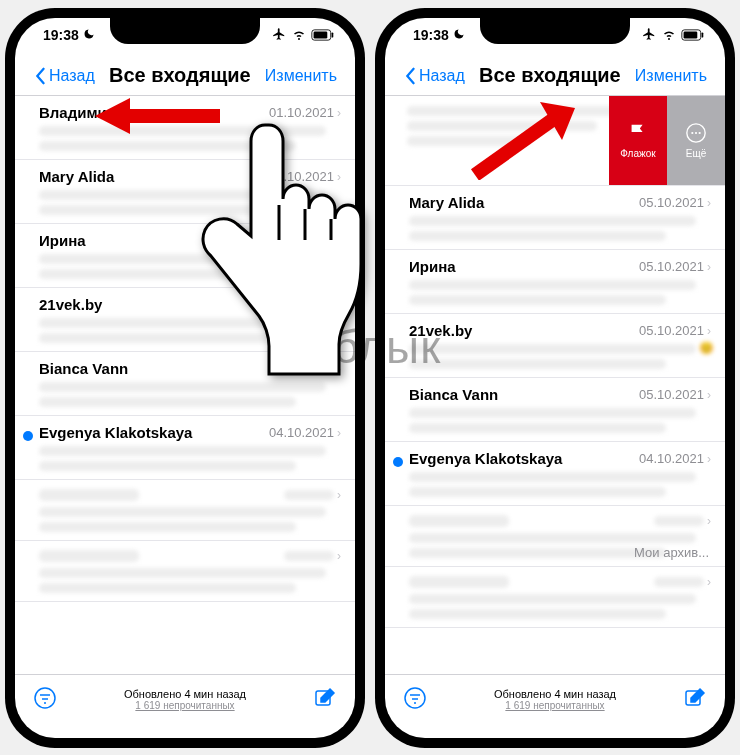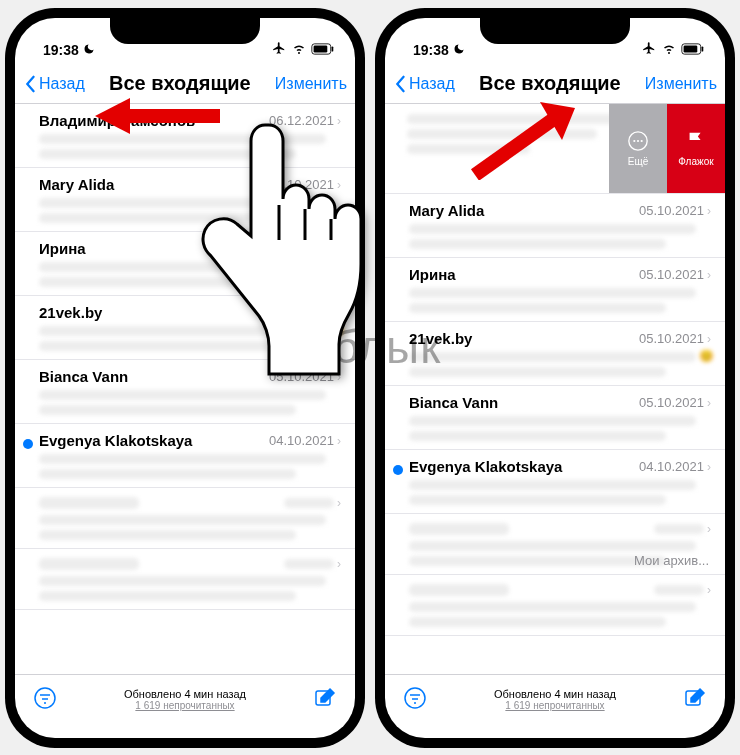--- a/index.html
+++ b/index.html
@@ -39,36 +39,35 @@
     transform: translateX(-50%);
     width: 150px;
     height: 26px;
     background: #000;
     border-radius: 0 0 18px 18px;
     z-index: 10;
   }
   .status-bar {
     display: flex;
     justify-content: space-between;
-    align-items: flex-end;
+    align-items: flex-start;
     padding: 9px 20px 0 28px;
     height: 40px;
     font-size: 14px;
     font-weight: 600;
   }
   .status-left { display: flex; align-items: center; gap: 4px; }
   .status-right { display: flex; align-items: center; gap: 4px; }
   .moon-icon { width:12px; height:12px; }
   .nav-bar {
     display: flex;
     justify-content: space-between;
     align-items: center;
-    padding: 6px 8px 8px;
+    padding: 6px 18px 8px;
     border-bottom: 1px solid #d1d1d6;
-    margin-top: 8px;
   }
   .nav-back { color: #007aff; display: flex; align-items: center; font-size: 16px; }
   .nav-back svg { width:14px; height:18px; margin-right:2px; }
   .nav-title { font-weight: 600; font-size: 20px; }
   .nav-edit { color: #007aff; font-size: 16px; }
   .email-list { flex: 1; overflow: hidden; }
   .email-item {
     border-bottom: 1px solid #e5e5ea;
     padding: 8px 14px 8px 24px;
     position: relative;
@@ -217,21 +216,21 @@
       </div>
       <div class="nav-title">Все входящие</div>
       <div class="nav-edit">Изменить</div>
     </div>
 
     <div class="email-list" id="list-left">
         <div class="email-item">
           <div class="email-header">
             <div class="sender">Владимир Самсонов</div>
             <div class="date-box">
-              <span class="date">06.12.2021</span>
+              <span class="date">01.10.2021</span>
               <span class="chev">›</span>
             </div>
           </div>
           <div class="blur-line long"></div>
           <div class="blur-line med"></div>
         </div>
         <div class="email-item">
           <div class="email-header">
             <div class="sender">Mary Alida</div>
             <div class="date-box">
@@ -388,35 +387,35 @@
     </div>
 
     <div class="email-list">
 
       <div class="swipe-actions">
         <div class="swipe-spacer">
           <div class="blur-line long" style="margin-top:10px"></div>
           <div class="blur-line med"></div>
           <div class="blur-line short"></div>
         </div>
+        <div class="swipe-btn swipe-flag">
+          <svg viewBox="0 0 24 24">
+              <path d="M5 3v18M5 3h12l-3 4 3 4H5"></path>
+            </svg>
+          <span>Флажок</span>
+        </div>
         <div class="swipe-btn swipe-more">
           <svg viewBox="0 0 24 24">
               <circle cx="12" cy="12" r="10" fill="none" stroke="#fff" stroke-width="1.5"></circle>
               <circle cx="8" cy="12" r="1.2"></circle>
               <circle cx="12" cy="12" r="1.2"></circle>
               <circle cx="16" cy="12" r="1.2"></circle>
             </svg>
           <span>Ещё</span>
         </div>
-        <div class="swipe-btn swipe-flag">
-          <svg viewBox="0 0 24 24">
-              <path d="M5 3v18M5 3h12l-3 4 3 4H5"></path>
-            </svg>
-          <span>Флажок</span>
-        </div>
       </div>
       <div id="list-right">
           <div class="email-item">
             <div class="email-header">
               <div class="sender">Mary Alida</div>
               <div class="date-box">
                 <span class="date">05.10.2021</span>
                 <span class="chev">›</span>
               </div>
             </div>

